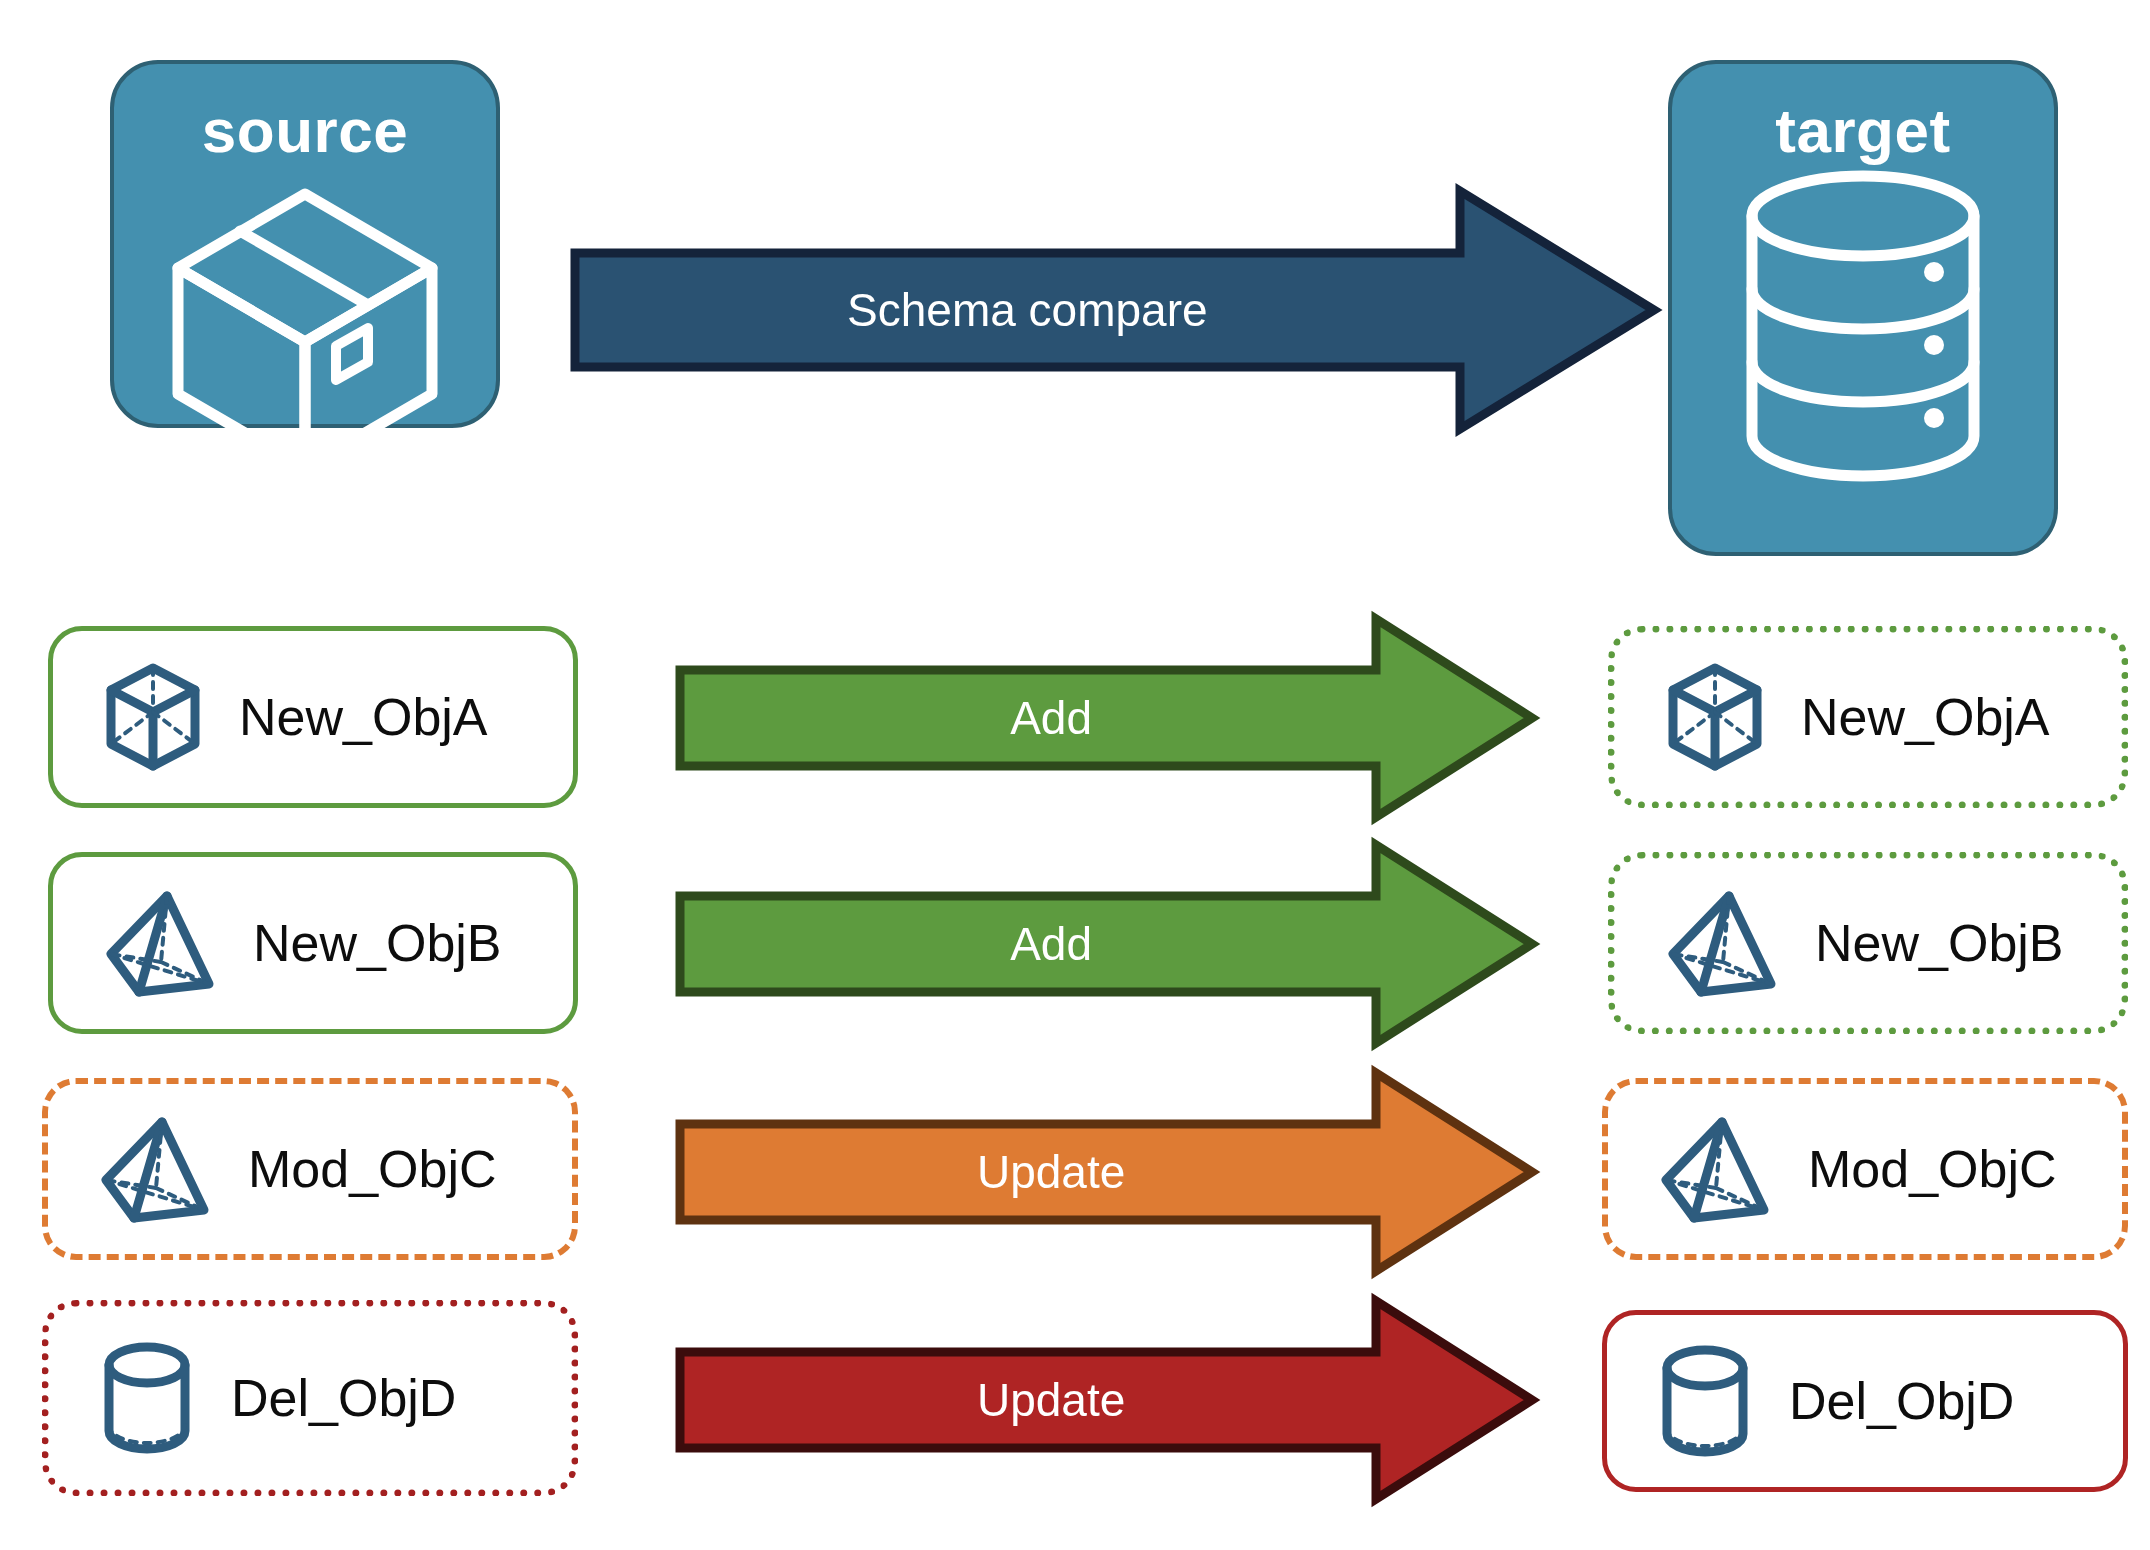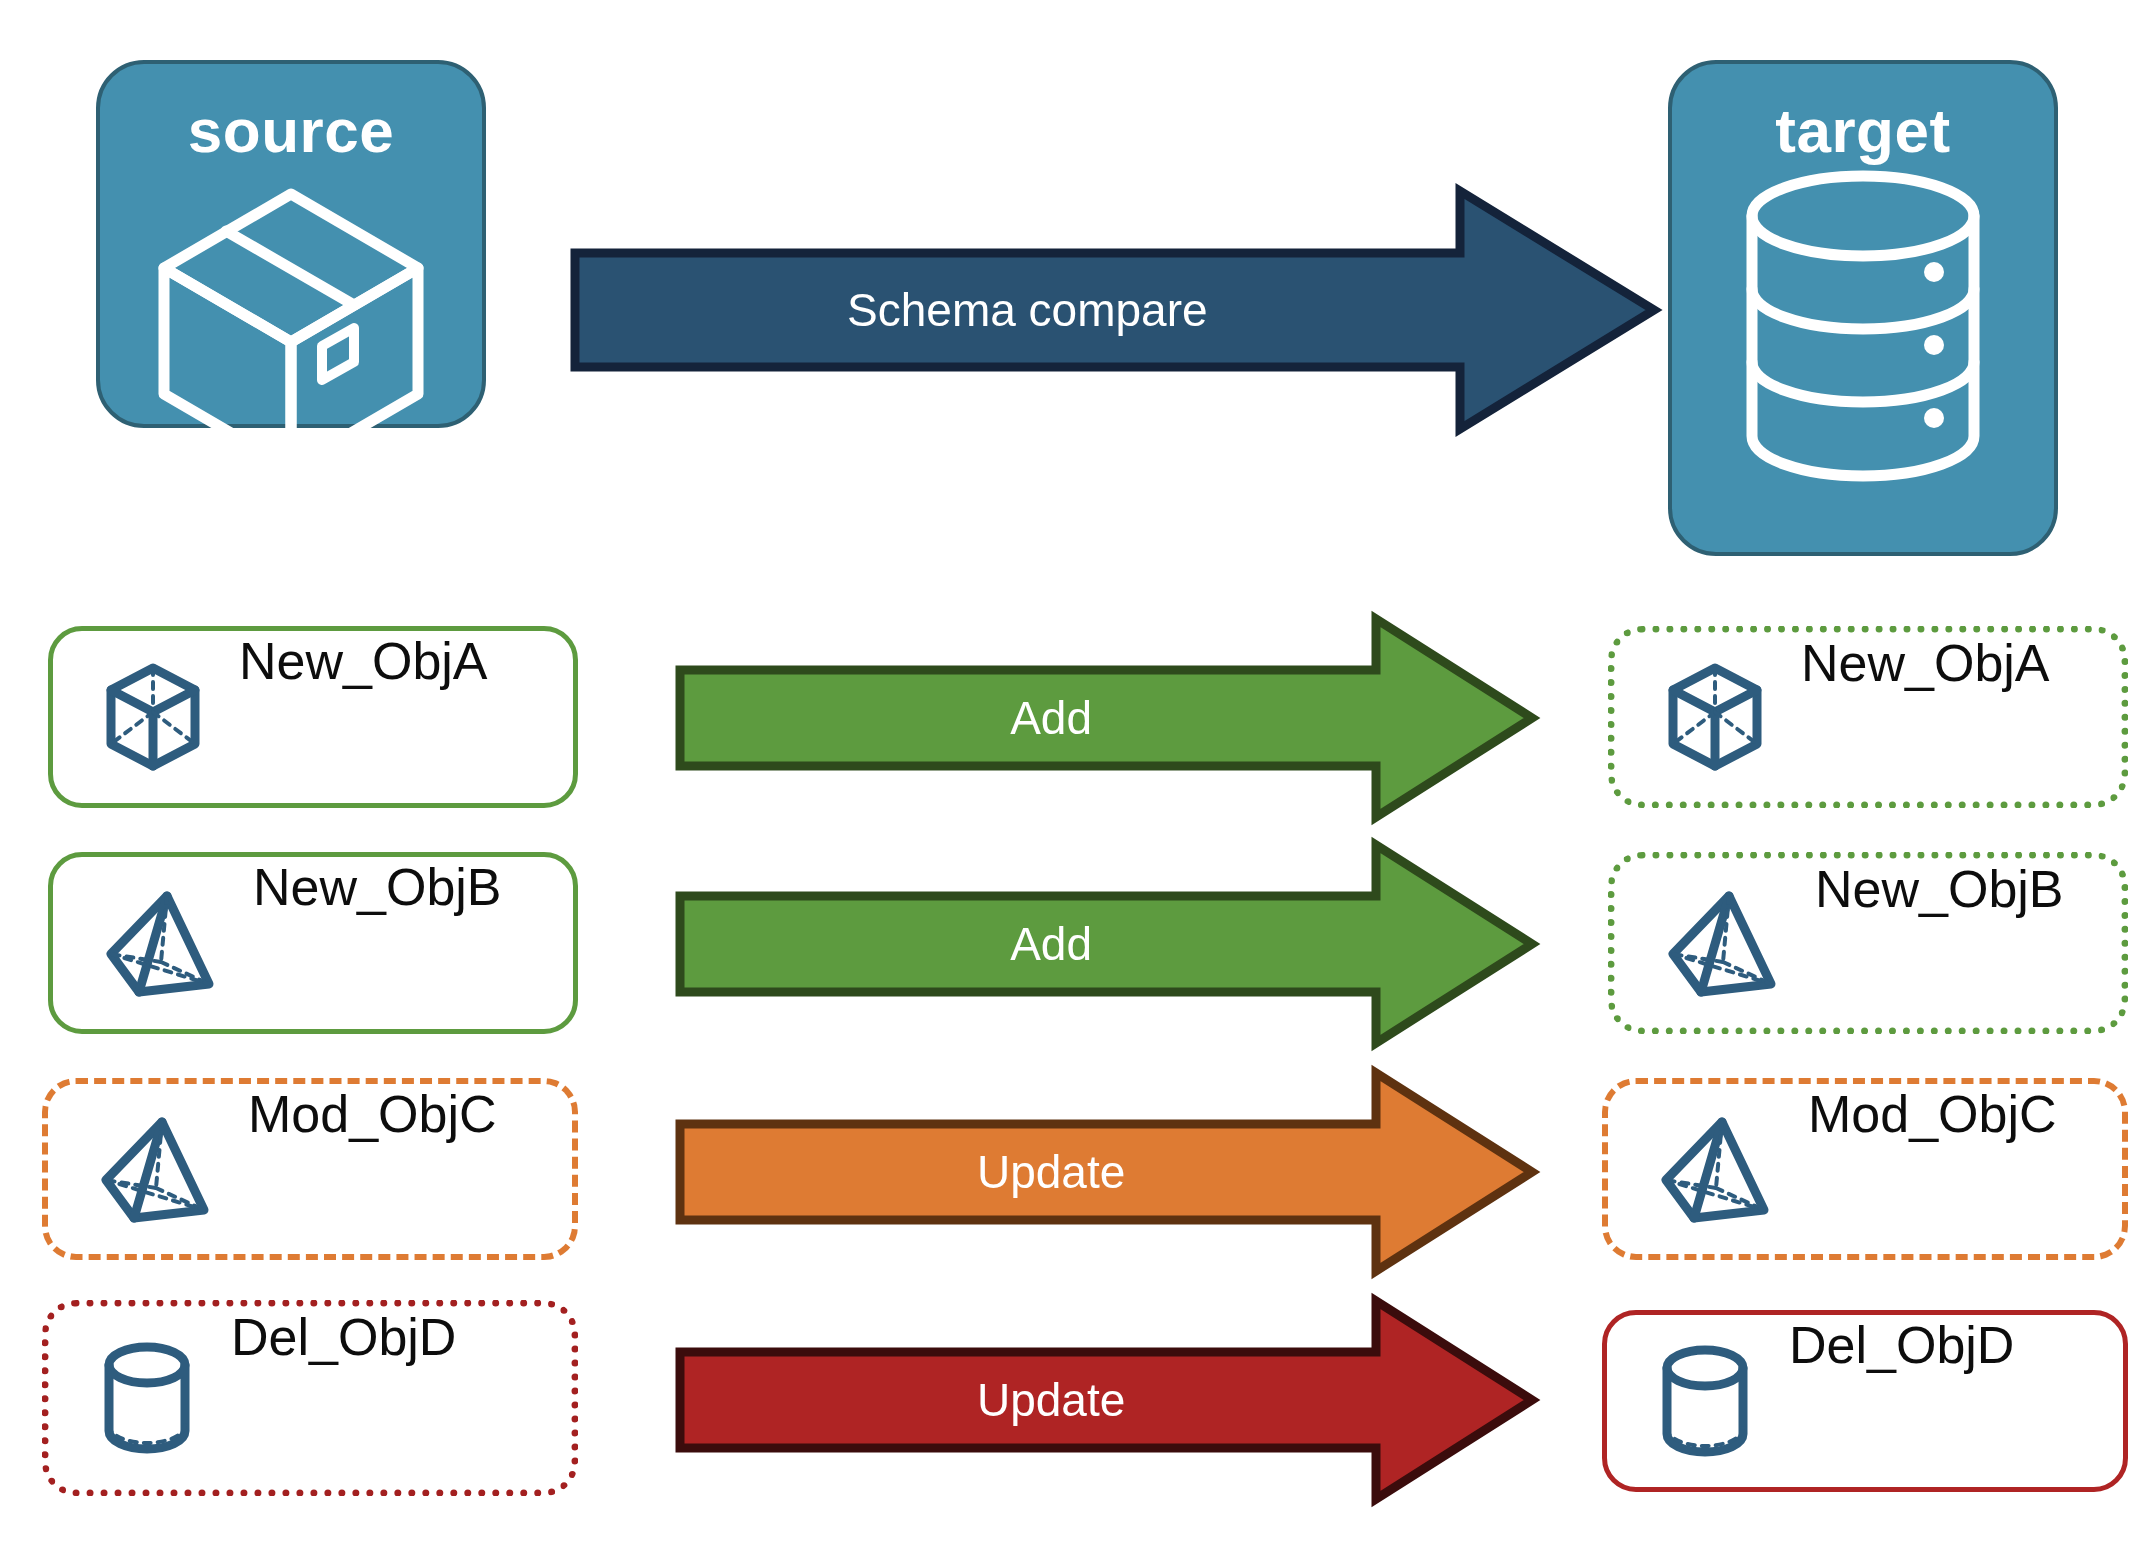--- a/index.html
+++ b/index.html
@@ -32,21 +32,21 @@
     position:absolute;left:0;right:14%;top:50%;
     transform:translateY(-50%);
     text-align:center;color:#ffffff;font-size:46px;
     pointer-events:none;user-select:none;
   }
 
   
   .objbox{
     position:absolute;box-sizing:border-box;
     background:#ffffff;border-radius:34px;
-    display:flex;
+    display:flex;align-items:center;
   }
   .objbox .oicon{flex:0 0 auto;margin-left:52px;display:flex;align-items:center;}
   .objbox .olabel{
     margin-left:38px;font-size:52px;color:#0d0d0d;white-space:nowrap;
     user-select:none;
   }
   .objbox.b-solid-green{border:5px solid #5D9B3F;}
   .objbox.b-dotted-green{border:7px dotted #5D9B3F;}
   .objbox.b-dashed-orange{border:6px dashed #DE7B33;}
   .objbox.b-dotted-red{border:7px dotted #A32020;}
@@ -60,21 +60,21 @@
     text-align:center;color:#ffffff;font-size:46px;
     pointer-events:none;user-select:none;
   }
   svg{display:block;overflow:visible;}
 </style>
 </head>
 <body>
 
 <div class="stage">
 
-  <div class="endpoint" style="left:96px;top:60px;width:390px;height:368px;">
+  <div class="endpoint" style="left:110px;top:60px;width:390px;height:368px;">
     <div class="endpoint-title">source</div>
     <div class="endpoint-icon">
       <svg width="290" height="310" viewBox="0 0 290 310" fill="none" stroke="#ffffff" stroke-width="11" stroke-linejoin="round" stroke-linecap="round">
 
         <path d="M145 18 L272 92 L145 166 L18 92 Z"></path>
 
         <path d="M18 92 L18 218 L145 292 L145 166 Z"></path>
 
         <path d="M272 92 L272 218 L145 292 L145 166 Z"></path>
 

